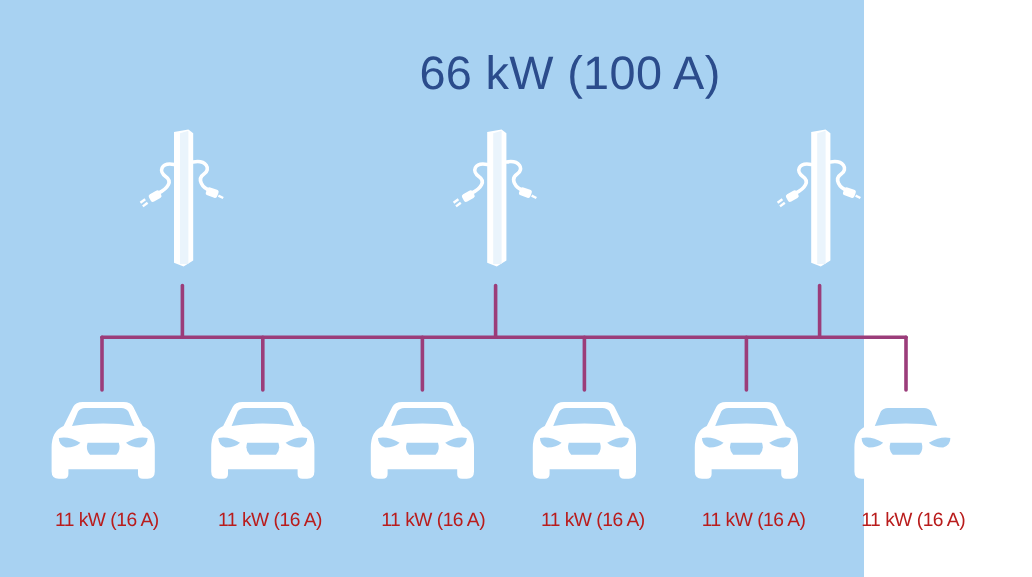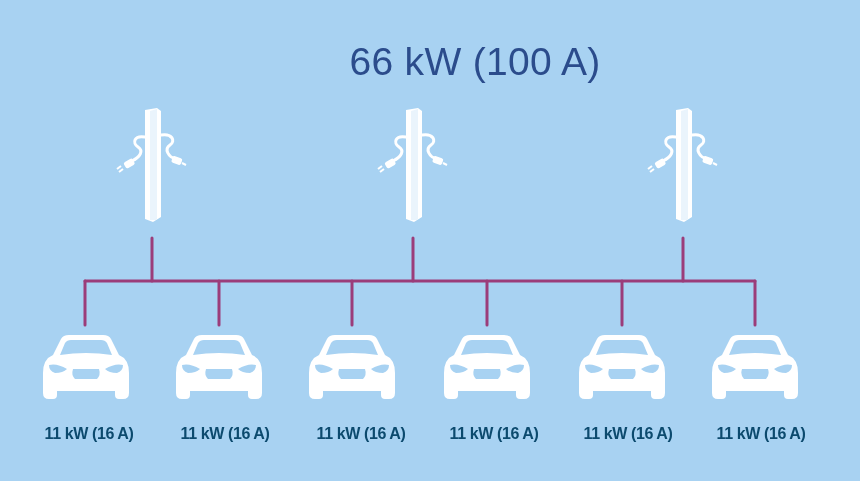--- a/index.html
+++ b/index.html
@@ -1,19 +1,19 @@
 <!DOCTYPE html>
 <html><head>
 <meta charset="utf-8">
 <style>
   html, body { margin: 0; padding: 0; }
   body { width: 860px; height: 481px; overflow: hidden; }
   #canvas {
     position: relative;
-    width: 860px; height: 481px;
+    width: 720px; height: 481px;
     background: #A8D2F2;
     font-family: "Liberation Sans", sans-serif;
   }
   .title {
     position: absolute;
     left: 0; width: 950px; top: 40px;
     text-align: center;
     font-size: 39px;
     color: #2B4C8C;
     letter-spacing: 0.3px;
@@ -25,22 +25,22 @@
   .car {
     position: absolute;
     width: 94px; height: 70px;
   }
   .label {
     position: absolute;
     top: 425px;
     width: 140px;
     text-align: center;
     font-size: 16px;
-    font-weight: bold;
-    color: #0c4a6e;
+    font-weight: normal;
+    color: #b91c1c;
     letter-spacing: -0.4px;
   }
   svg.wires { position: absolute; left: 0; top: 0; }
 </style>
 </head>
 <body>
 
 <div id="canvas">
 
   <div class="title">66 kW (100 A)</div>

